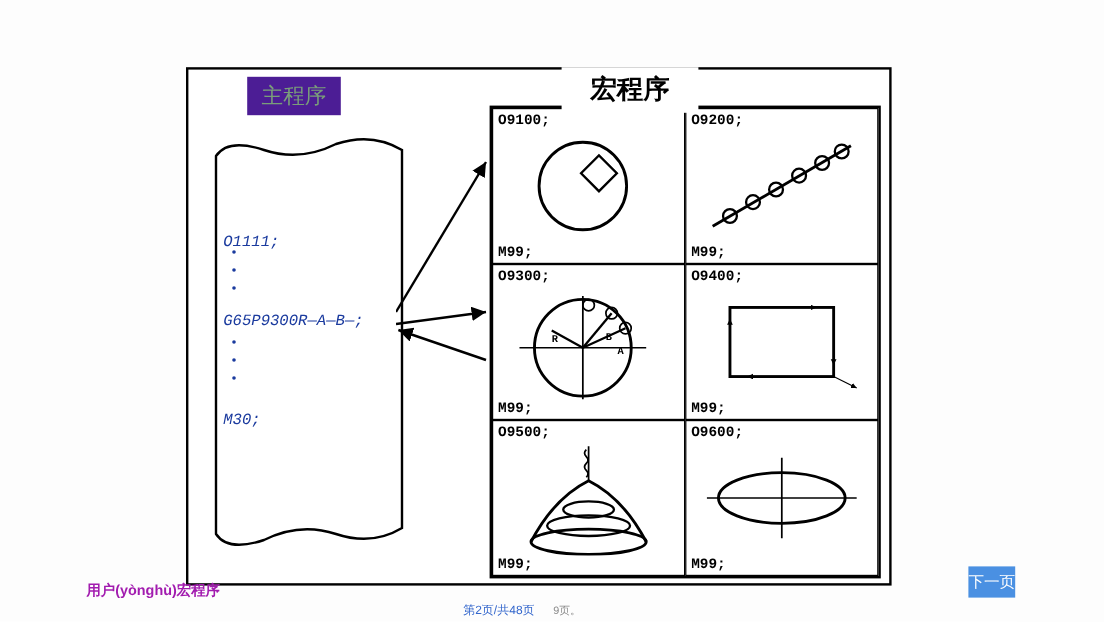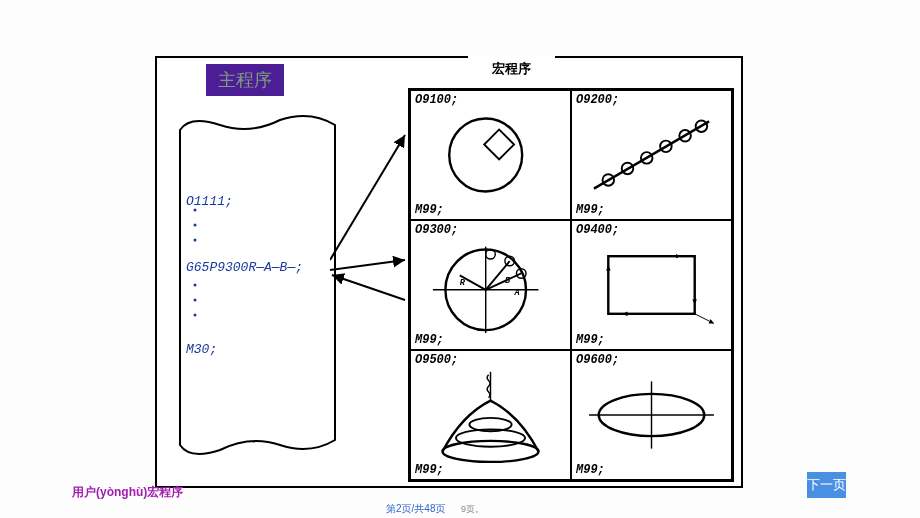--- a/index.html
+++ b/index.html
@@ -30,21 +30,21 @@
       color: #7a9e7a;
       font-weight: 400;
       z-index: 10;
     }
     .label-macro {
       position: absolute;
       left: 468px;
       top: 56px;
       background: #fff;
       padding: 4px 24px;
-      font-size: 13px;
+      font-size: 22px;
       font-weight: bold;
       color: #000;
       z-index: 10;
     }
     .main-prog-svg {
       position: absolute;
       left: 170px;
       top: 110px;
       width: 180px;
       height: 350px;
@@ -74,21 +74,20 @@
       grid-template-rows: 1fr 1fr 1fr;
       border: 2px solid #000;
       background: #fff;
     }
     .cell {
       border: 1px solid #000;
       position: relative;
       font-family: "Courier New", monospace;
       font-size: 12px;
       font-weight: bold;
-      font-style: italic;
     }
     .cell-top { position: absolute; top: 2px; left: 4px; }
     .cell-bot { position: absolute; bottom: 2px; left: 4px; }
     .cell-svg { position: absolute; top: 16px; left: 0; width: 100%; height: calc(100% - 32px); }
     .footer-left {
       position: absolute;
       left: 72px;
       top: 484px;
       font-size: 12px;
       color: #a21caf;

